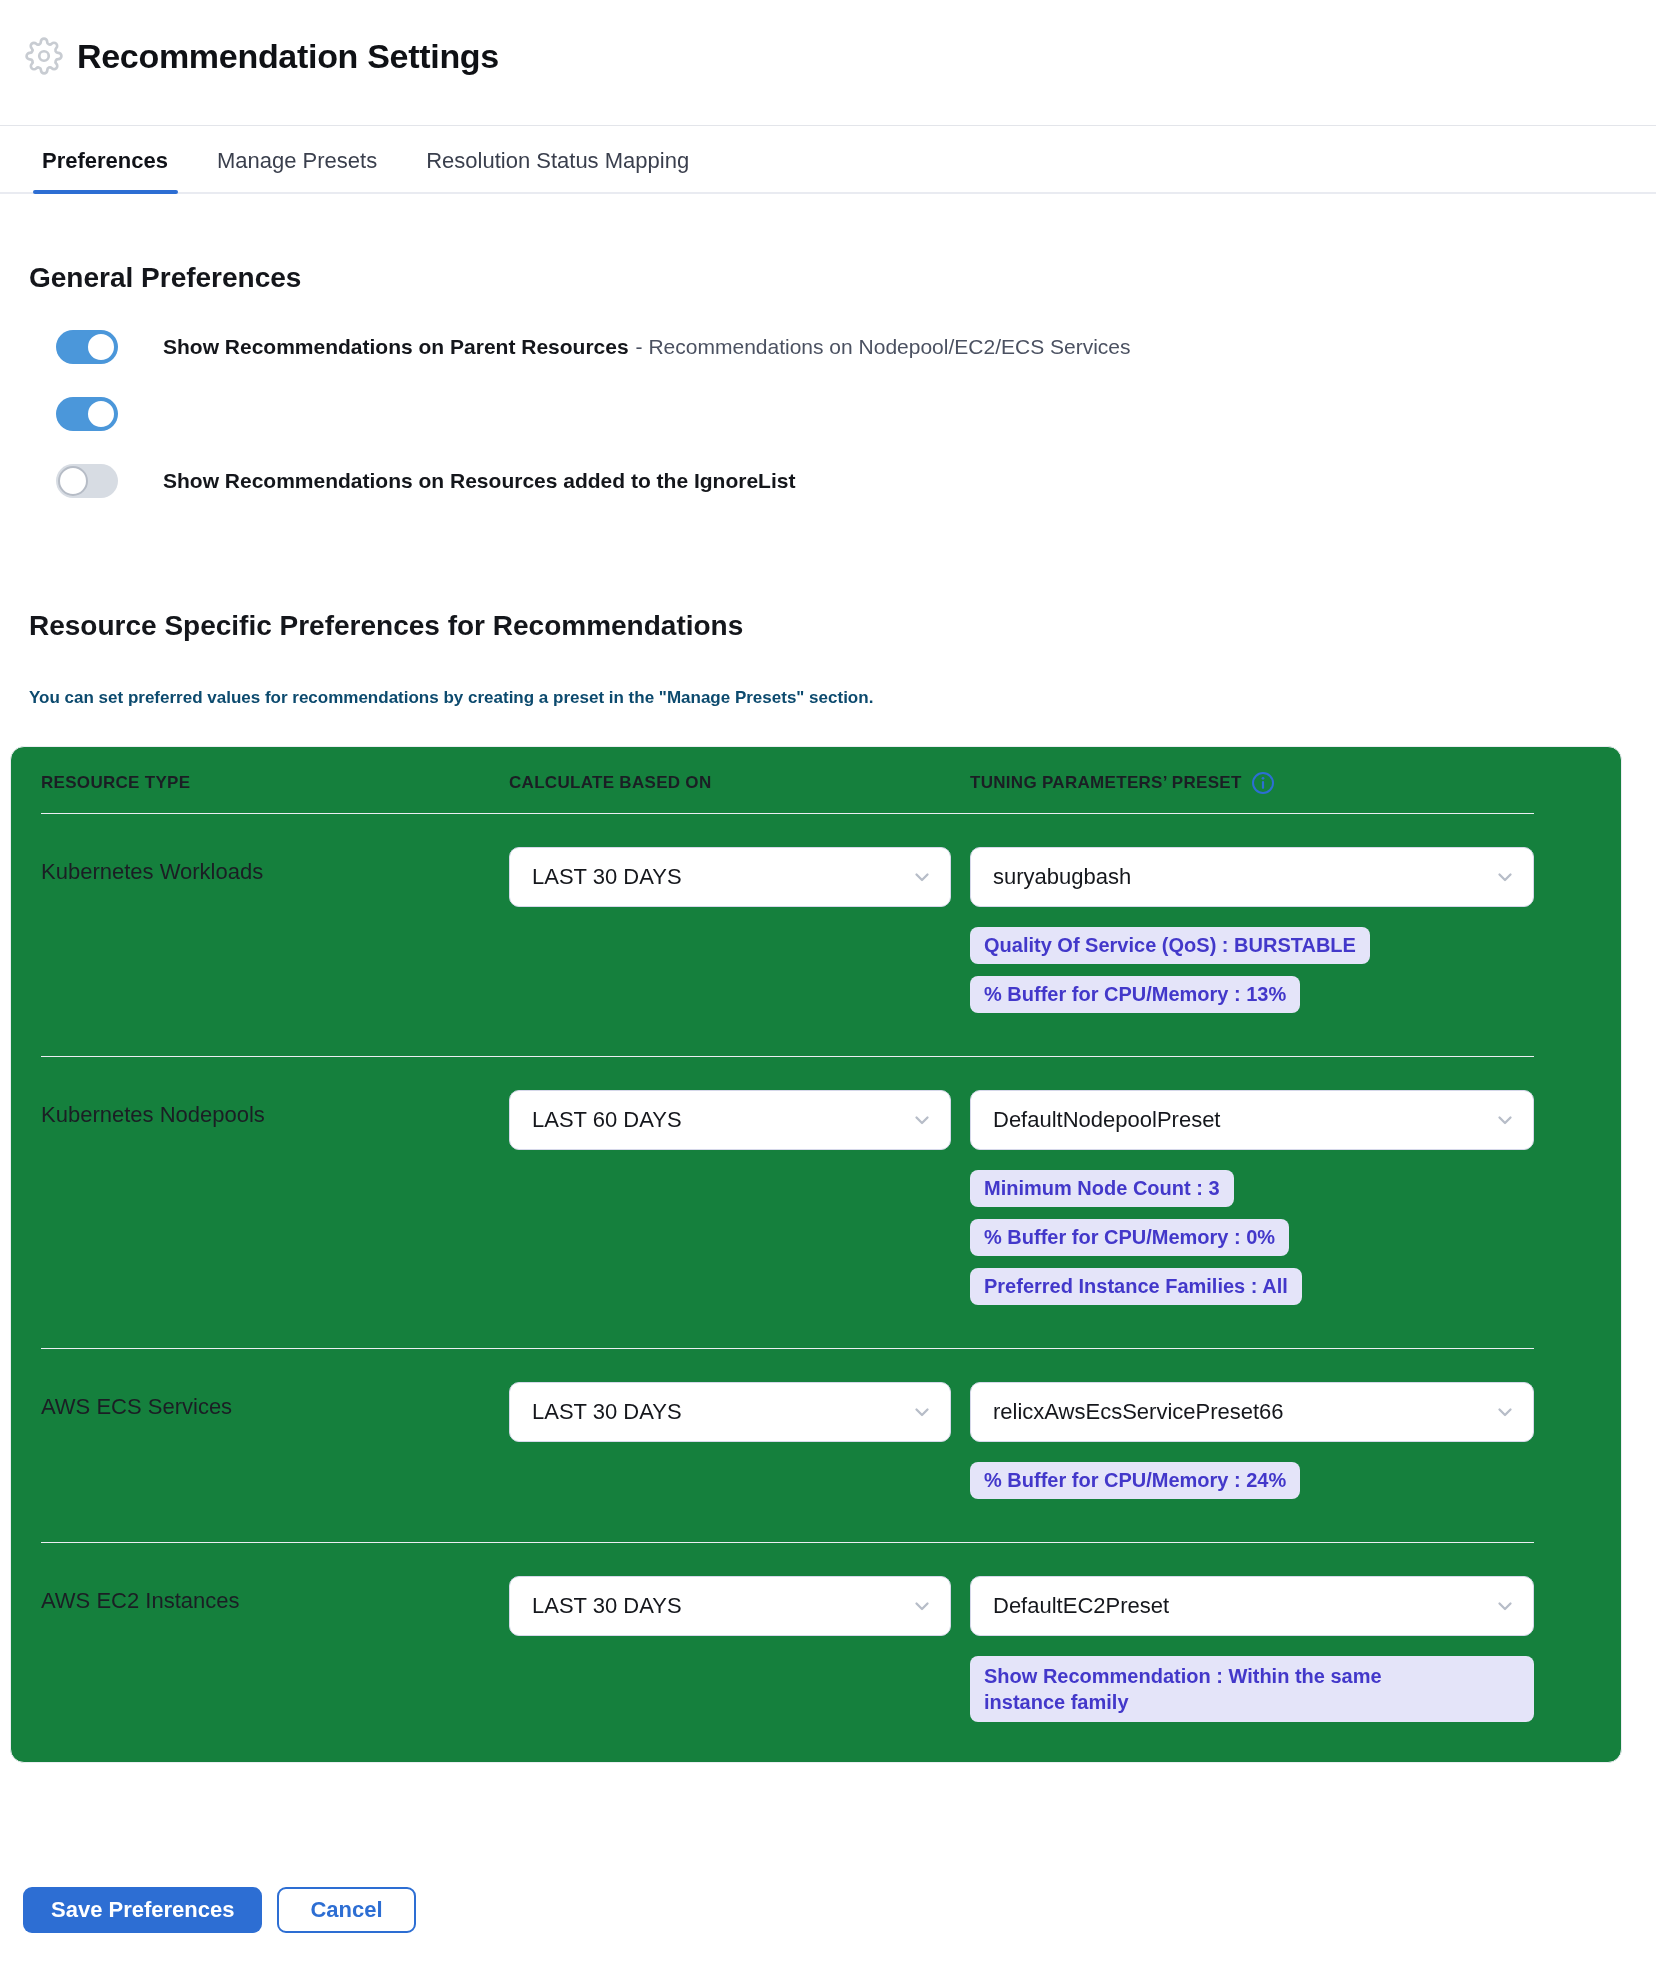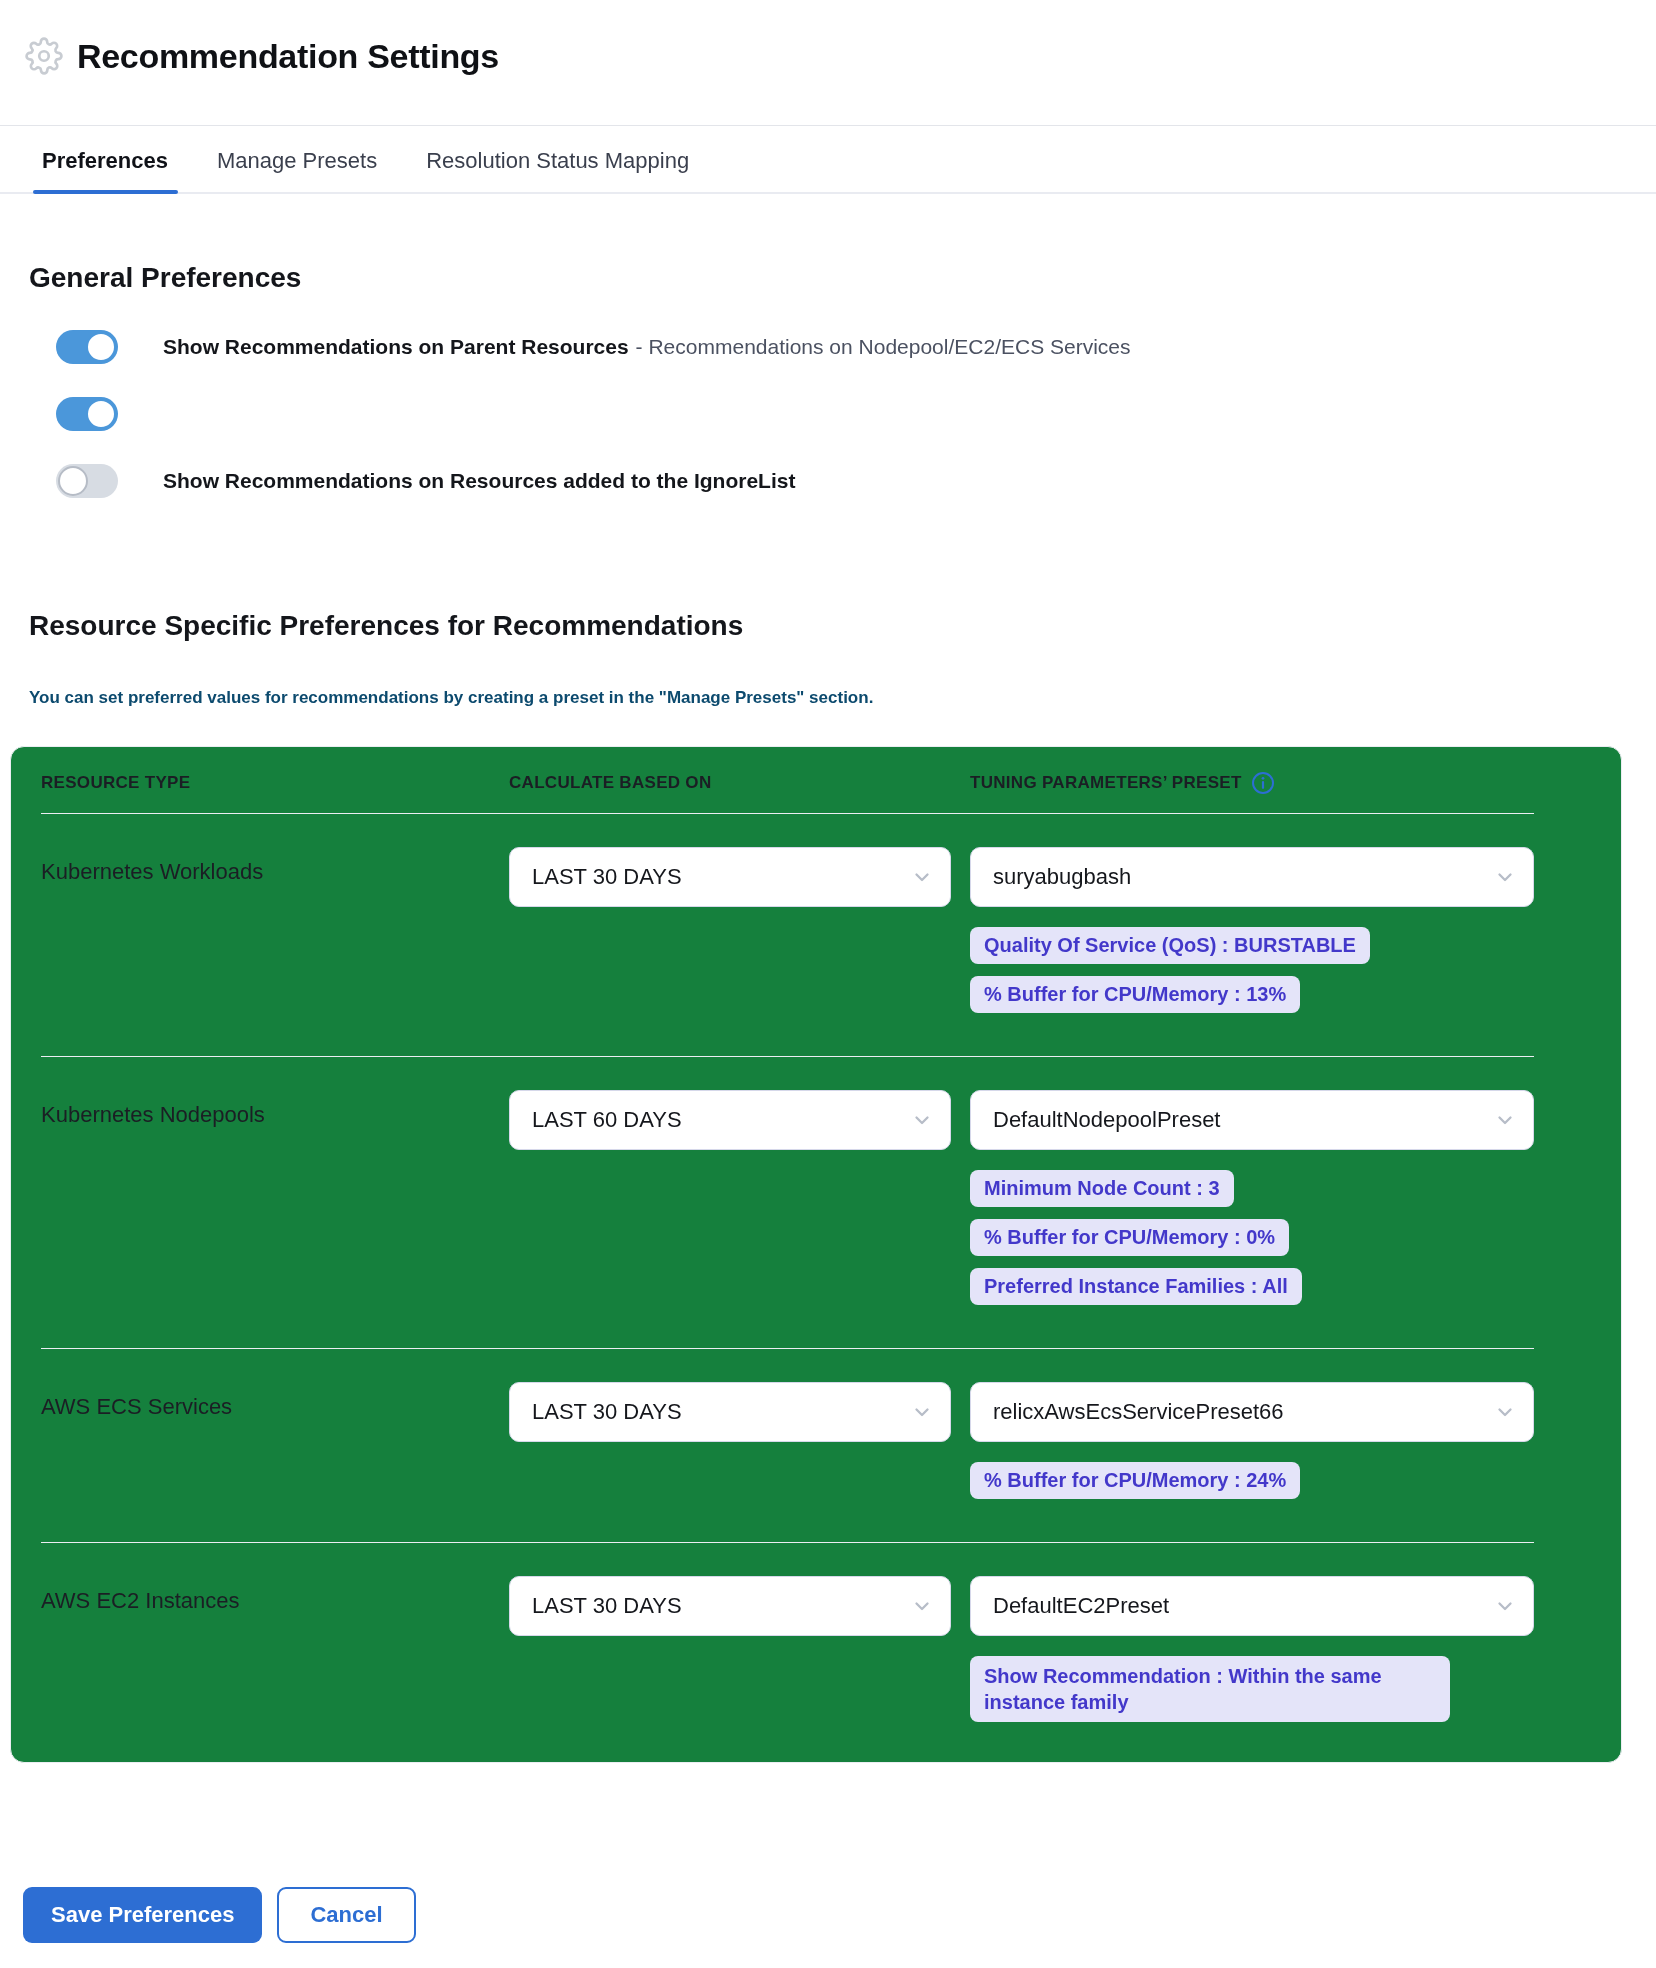--- a/index.html
+++ b/index.html
@@ -71,26 +71,26 @@
   .cell-calc .select{width:442px;}
   .cell-preset .select{width:564px;}
   .select-value{font-size:22px;color:#15171c;white-space:nowrap;}
   .chev{width:24px;height:24px;flex:none;}
   .chips{margin-top:20px;display:flex;flex-direction:column;align-items:flex-start;gap:12px;}
   .chip{
     background:var(--chip-bg);color:var(--chip-text);
     font-size:20px;font-weight:bold;line-height:21px;
     padding:8px 14px;border-radius:8px;white-space:nowrap;
   }
-  .chip.chip-block{display:block;width:480px;box-sizing:border-box;white-space:normal;line-height:26px;padding:7px 14px;}
+  .chip.chip-block{display:block;width:564px;box-sizing:border-box;white-space:normal;line-height:26px;padding:7px 14px;}
   .chip-inner{display:inline-block;max-width:430px;}
   
   .footer{display:flex;gap:15px;margin:124px 0 33px 23px;}
   .btn{
-    height:56px;border-radius:9px;font-size:22px;font-weight:bold;
+    height:46px;border-radius:9px;font-size:22px;font-weight:bold;
     display:flex;align-items:center;justify-content:center;
     cursor:pointer;font-family:inherit;box-sizing:border-box;
   }
   .btn-primary{background:var(--primary-blue);color:#fff;border:none;padding:0 28px;}
   .btn-secondary{background:#fff;color:var(--primary-blue);border:2px solid var(--primary-blue);padding:0 31px;}
 </style>
 </head>
 <body>
 
 <div class="page">

